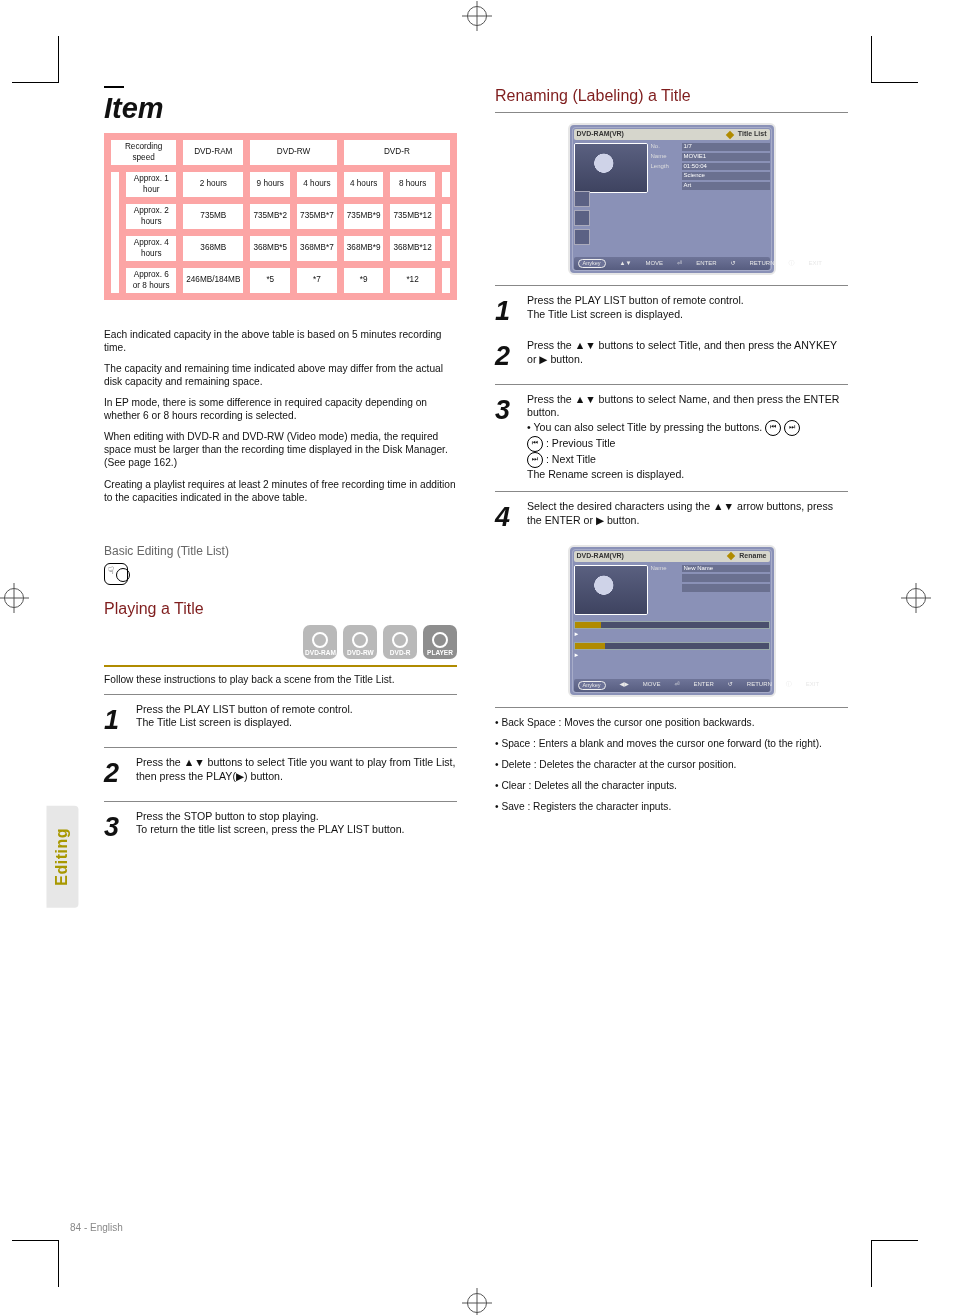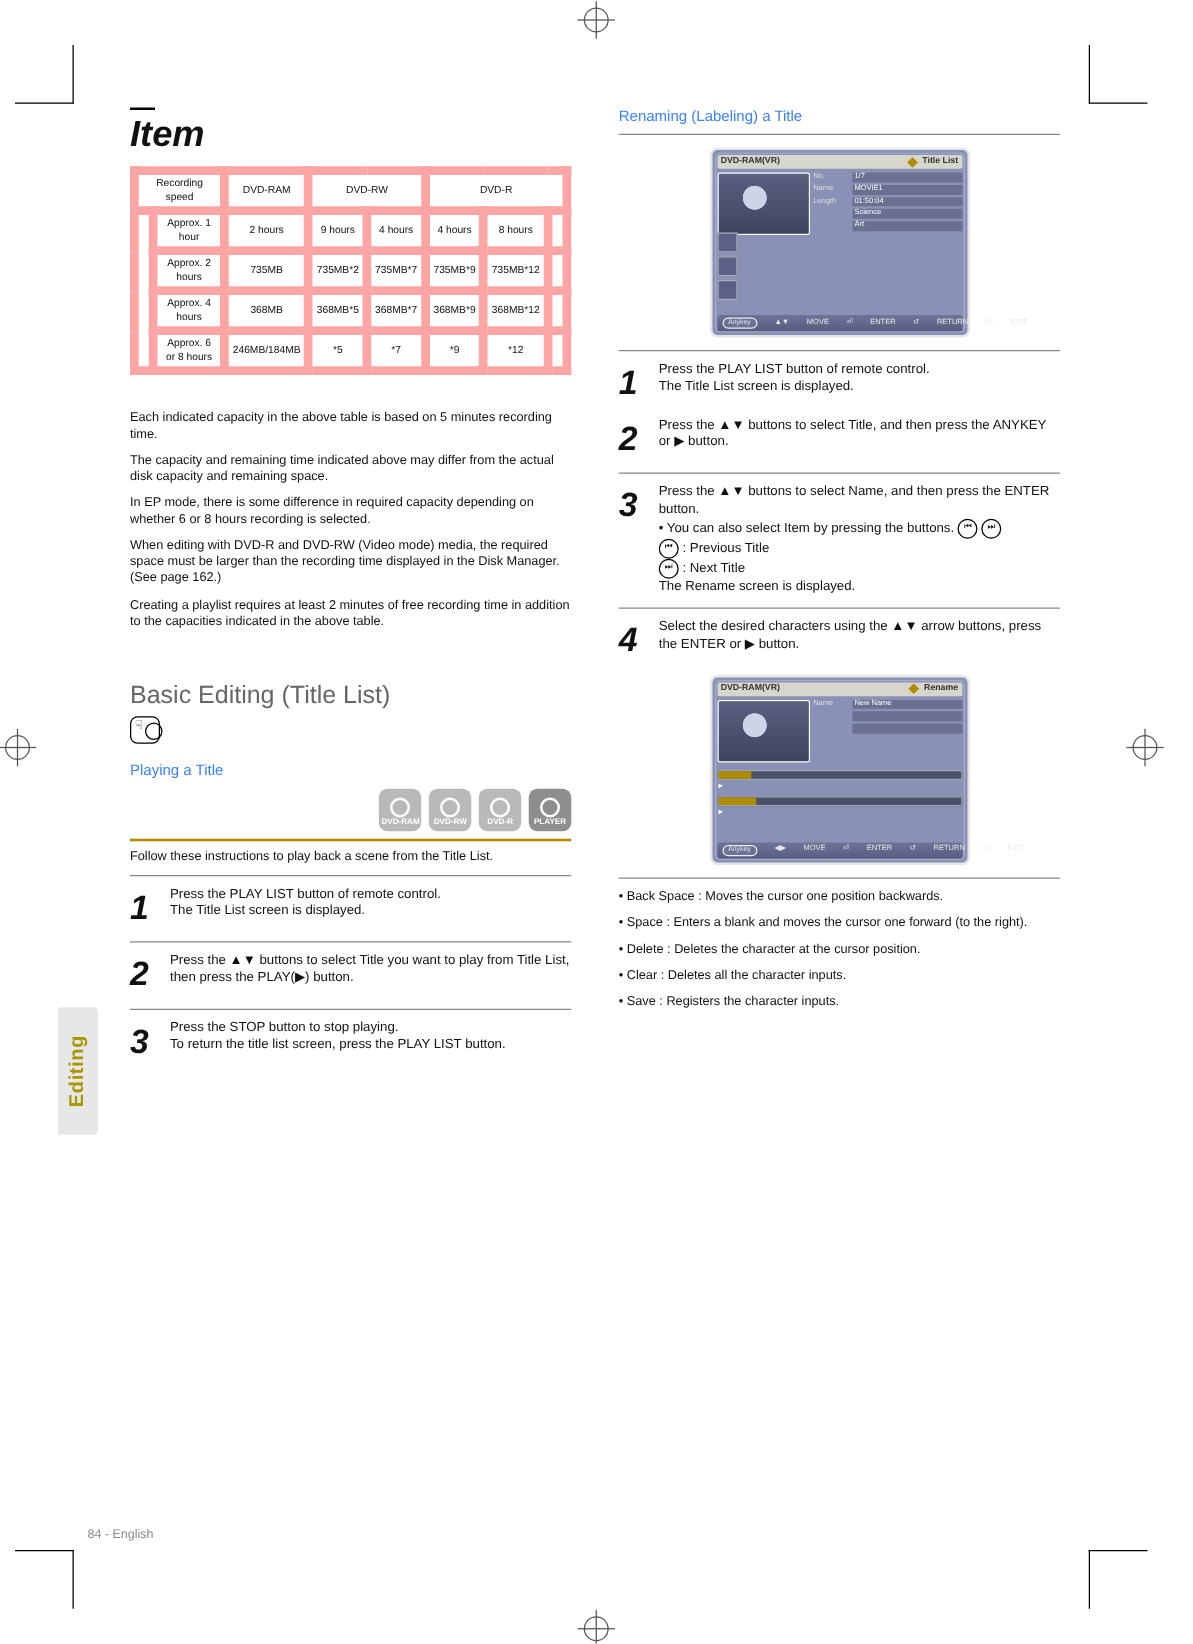--- a/index.html
+++ b/index.html
@@ -21,22 +21,22 @@
 .left{position:relative}
 .right{position:relative}
 .dash{width:20px;height:2px;background:#000;margin-bottom:2px}
 .num-item{font-size:29px;font-style:italic;font-weight:700;display:inline-block;margin-bottom:6px}
 .para{margin:0 0 8px 0}
 .hr{border:none;border-top:1.3px solid #888;margin:8px 0}
 .ry{border:none;border-top:2px solid #b08b00;margin:0 0 6px 0}
 table.rs{border-collapse:collapse;font-size:8.2px;width:100%;margin-bottom:28px}
 table.rs th,table.rs td{border:7px solid #fca5a5;padding:2px 3px;text-align:center}
 table.rs th{font-weight:400}
-.sec-title{font-size:20px;font-weight:400;color:#666;margin:40px 0 4px}
-.sec-title2{font-size:12px;font-weight:400;color:#3b82f6;margin:14px 0 6px}
+.sec-title{font-size:12px;font-weight:400;color:#666;margin:40px 0 4px}
+.sec-title2{font-size:16px;font-weight:400;color:#7f1d1d;margin:14px 0 6px}
 .icon-row{text-align:right;margin:4px 0 2px}
 .vtab{position:absolute;left:-58px;top:720px;background:#e7e7e7;color:#a89800;font-weight:700;font-size:16px;letter-spacing:.5px;padding:22px 6px;writing-mode:vertical-rl;transform:rotate(180deg);border-radius:4px 0 0 4px}
 .pnum{position:absolute;left:-34px;bottom:0;font-size:10px;color:#888}
 .step{display:flex;gap:10px;margin:0 0 10px}
 .step .sn{font-size:27px;font-style:italic;font-weight:700;flex:0 0 22px}
 .step .sb{flex:1;font-size:10.6px}
 .osd{width:196px;height:140px;margin:6px auto 10px;border:2px solid #e6e6e6;border-radius:6px;background:#8a91b7;position:relative;font-size:6px;color:#fff;padding:4px}
 .osd::after{content:"";position:absolute;inset:2px;border-radius:4px;box-shadow:inset 0 0 0 1px rgba(255,255,255,.25)}
 .osd .top{font-weight:700;color:#333;font-size:7px;background:#d6d6cc;border-radius:2px;padding:1px 3px;margin-bottom:3px;display:flex;align-items:center;gap:3px}
 .osd .top .diamond{width:6px;height:6px;background:#b08b00;transform:rotate(45deg);margin:0 2px}
@@ -232,21 +232,21 @@
       </div>
       <div class="step">
         <div class="sn">2</div>
         <div class="sb">Press the ▲▼ buttons to select Title, and then press the ANYKEY or ▶ button.</div>
       </div>
       <hr class="hr">
       <div class="step">
         <div class="sn">3</div>
         <div class="sb">
           <span>Press the ▲▼ buttons to select Name, and then press the ENTER button.</span><br>
-          <span>• You can also select Item by pressing the        buttons.</span> <span class="circ">⏮</span> <span class="circ">⏭</span><br>
+          <span>• You can also select Title by pressing the        buttons.</span> <span class="circ">⏮</span> <span class="circ">⏭</span><br>
           <span class="circ">⏮</span> <span>: Previous Title</span><br>
           <span class="circ">⏭</span> <span>: Next Title</span><br>
           <span>The Rename screen is displayed.</span>
         </div>
       </div>
       <hr class="hr">
       <div class="step">
         <div class="sn">4</div>
         <div class="sb">Select the desired characters using the ▲▼ arrow buttons, press the ENTER or ▶ button.</div>
       </div>

